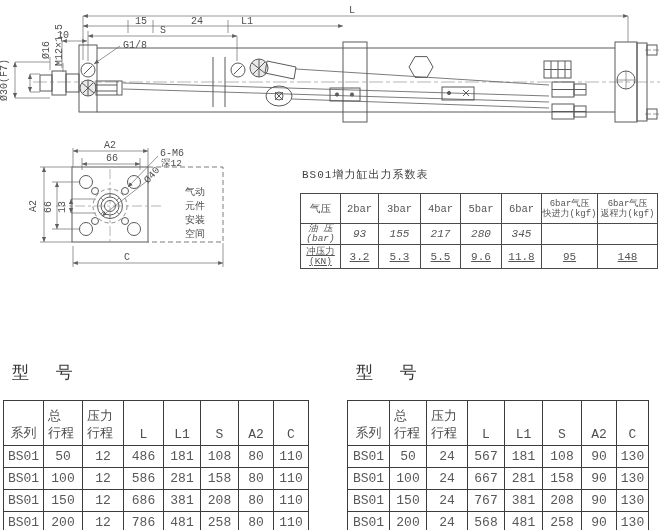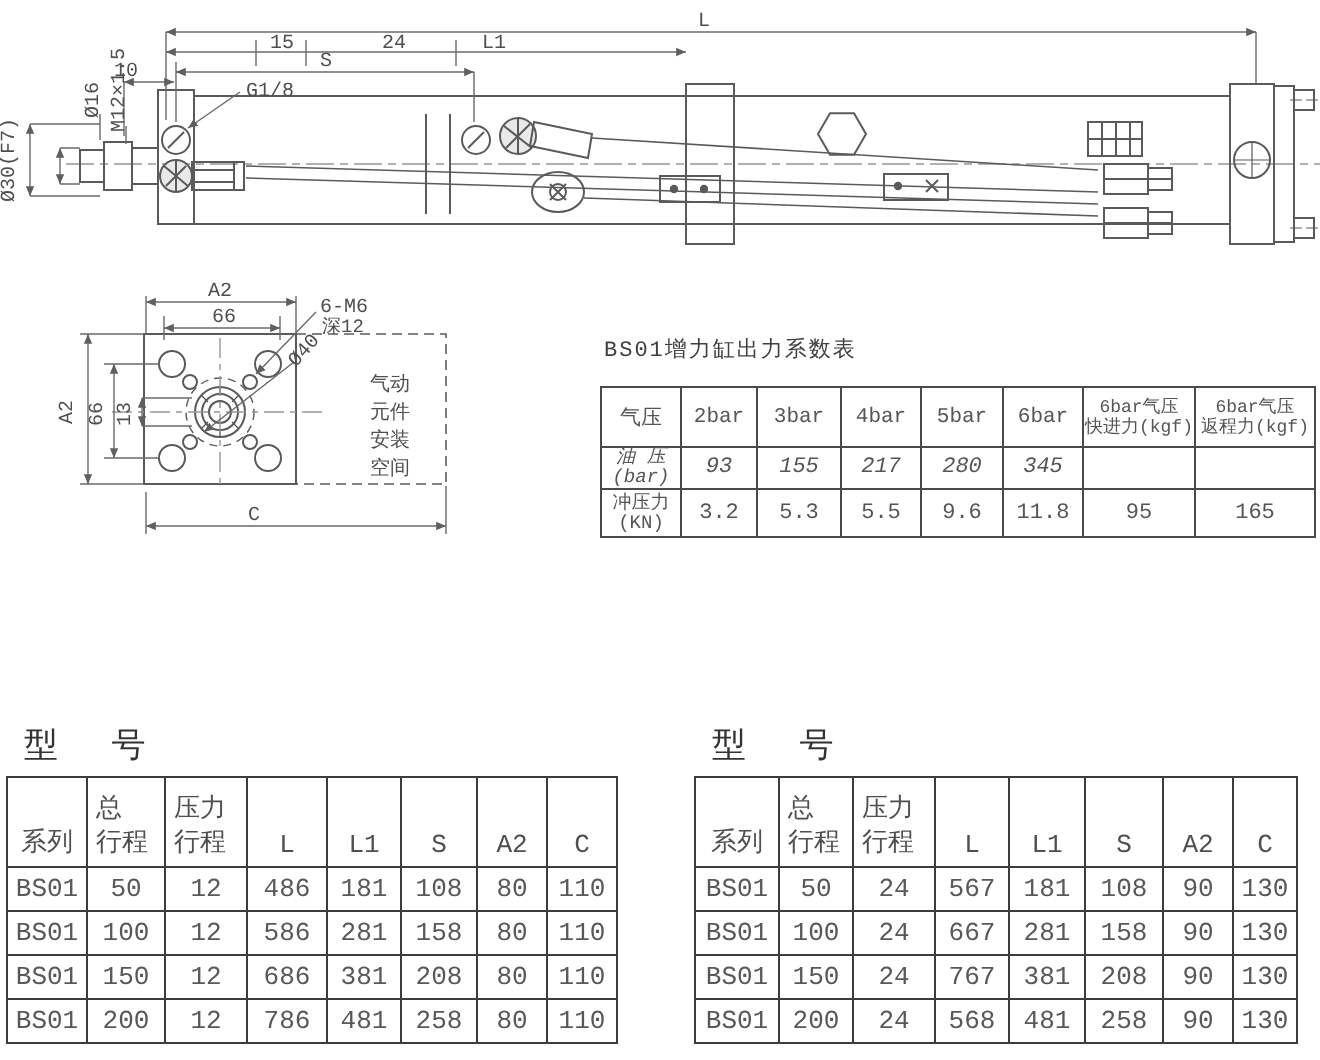--- a/index.html
+++ b/index.html
@@ -12,26 +12,26 @@
   .force-wrap{position:absolute;left:300px;top:167px;width:358px;}
   .force-title{font-size:11px;color:#3f3f3f;letter-spacing:1px;padding-left:2px;margin-bottom:11px;
                font-family:"Liberation Mono","DejaVu Sans Mono",monospace;}
   table.force{border-collapse:collapse;table-layout:fixed;width:357px;padding-left:24px;}
   table.force td{border:1px solid #4a4a4a;text-align:center;vertical-align:middle;
                  font-size:11px;color:#555;padding:0;
                  font-family:"Liberation Mono","DejaVu Sans Mono",monospace;}
   table.force tr.fhead td{height:29px;font-size:10.5px;}
   table.force td .two{font-size:9px;line-height:10px;}
   table.force tr.frow1 td{height:20px;font-style:italic;}
-  table.force tr.frow2 td{height:23px;}
+  table.force tr.frow2 td{height:23px;text-decoration:underline;}
   table.force td .lbl{font-size:9.5px;line-height:10px;color:#555;}
 
   
   .model-wrap{position:absolute;top:361px;}
-  .model-title{font-size:17px;letter-spacing:11px;color:#333;margin:0 0 4px 9px;
+  .model-title{font-size:17px;letter-spacing:11px;color:#333;margin:0 0 16px 9px;
                font-family:"Liberation Sans",sans-serif;}
   table.model{border-collapse:collapse;table-layout:fixed;}
   table.model td{border:1px solid #3c3c3c;text-align:center;padding:0;color:#4f4f4f;
                  font-family:"Liberation Mono","DejaVu Sans Mono",monospace;}
   table.model tr.mhead td{height:41px;vertical-align:bottom;padding-bottom:3px;font-size:13px;}
   table.model tr.mhead td .st{display:block;text-align:left;padding-left:4px;line-height:17px;font-size:13px;}
   table.model tr.mrow td{height:21px;font-size:13px;color:#585858;}
 </style>
 </head>
 <body>
@@ -254,21 +254,21 @@
         <td>
           <div class="lbl">冲压力</div>
           <div class="lbl">(KN)</div>
         </td>
         <td>3.2</td>
         <td>5.3</td>
         <td>5.5</td>
         <td>9.6</td>
         <td>11.8</td>
         <td>95</td>
-        <td>165</td>
+        <td>148</td>
       </tr>
     </tbody>
       </table>
   </div>
 
   <div class="model-wrap" style="left:3px;">
     <div class="model-title">型 号</div>
     <table class="model" style="width:305px">
       <colgroup>
         <col style="width:40px">

